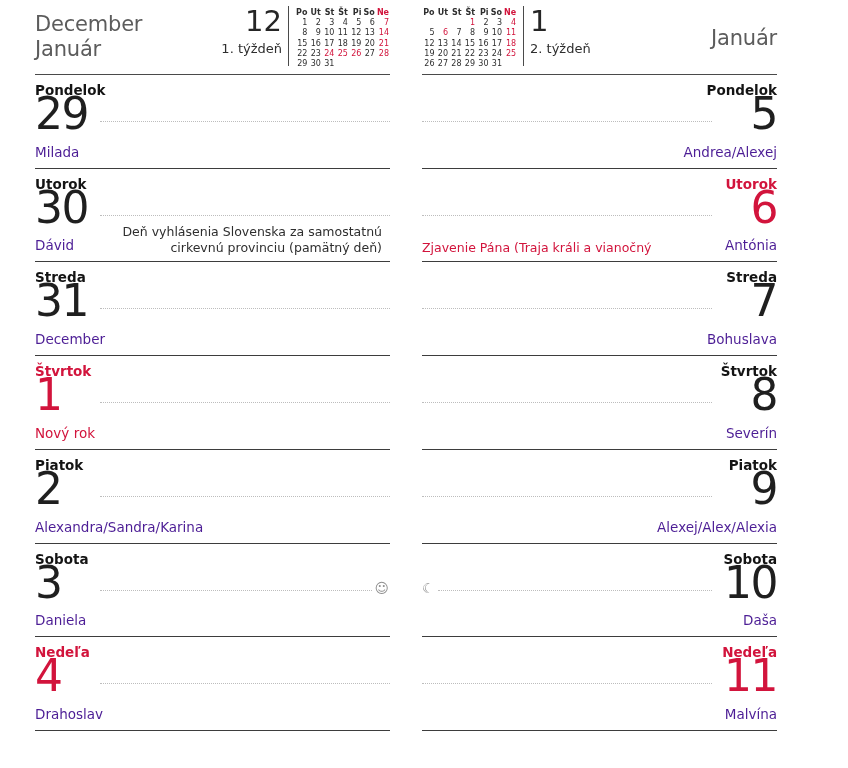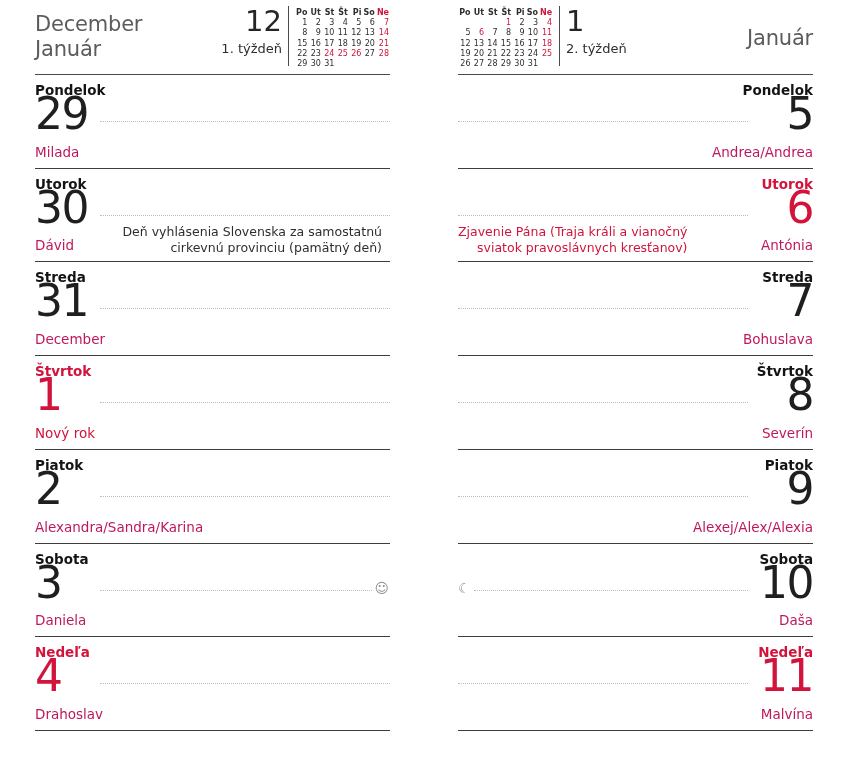--- a/index.html
+++ b/index.html
@@ -1,21 +1,21 @@
 <!DOCTYPE html>
 <html><head>
 <meta charset="utf-8">
 <style>
   :root { --red:#d2143c; --ink:#1e1e1e; --gray:#555; }
   * { margin:0; padding:0; box-sizing:border-box; }
   body {
     width:848px; height:768px; background:#fff; overflow:hidden;
     font-family:"DejaVu Sans","Liberation Sans",sans-serif; color:var(--ink);
   }
-  .pages { display:flex; gap:68px; padding:0 35px; }
+  .pages { display:flex; gap:32px; padding:0 35px; }
   .page { width:355px; }
 
   
   .header { position:relative; height:75px; border-bottom:1.5px solid #4a4a4a; }
   .month-block { position:absolute; font-size:21px; line-height:25px; color:#5c5c5c; letter-spacing:-0.2px; }
   .page-left  .month-block { left:0; top:12px; }
   .page-right .month-block { right:0; top:26px; text-align:right; }
   .week-block { position:absolute; top:6px; }
   .page-left  .week-block { right:108px; text-align:right; }
   .page-right .week-block { left:108px; text-align:left; }
@@ -44,21 +44,21 @@
   .page-left  .day-num { left:0; }
   .page-right .day-num { right:0; }
   .dotline { position:absolute; top:46px; border-top:1px dotted #bdbdbd; }
   .page-left  .dotline { left:65px; right:0; }
   .page-right .dotline { left:0; right:65px; }
   .page-left  .dotline.has-moon { right:18px; }
   .page-right .dotline.has-moon { left:16px; }
   .moon { position:absolute; top:-10px; font-size:14px; line-height:14px; color:#8f8f8f; }
   .page-left  .moon { right:-17px; }
   .page-right .moon { left:-16px; }
-  .day-name { position:absolute; bottom:8px; font-size:13.5px; color:#be185d; }
+  .day-name { position:absolute; bottom:8px; font-size:13.5px; color:#4c1d95; }
   .page-left  .day-name { left:0; }
   .page-right .day-name { right:0; }
   .note { position:absolute; bottom:6px; font-size:12.5px; line-height:15.5px; color:#2e2e2e; }
   .page-left  .note { right:8px; text-align:right; }
   .page-right .note { left:0; text-align:right; }
   .red, .day-label.red, .day-num.red, .day-name.red, .note.red { color:var(--red); }
 </style>
 </head>
 <body>
 
@@ -256,31 +256,30 @@
               <td class=""></td>
             </tr>
        </tbody>
         </table>
      </div>
       <div class="days">
         <div class="day">
       <div class="day-label">Pondelok</div>
       <div class="day-num">5</div>
       <div class="dotline"></div>
-      <div class="day-name">Andrea/Andrea</div>
+      <div class="day-name">Andrea/Alexej</div>
 
     </div>
         <div class="day">
       <div class="day-label red">Utorok</div>
       <div class="day-num red">6</div>
       <div class="dotline"></div>
       <div class="day-name">Antónia</div>
       <div class="note red">
             <div>Zjavenie Pána (Traja králi a vianočný</div>
-            <div>sviatok pravoslávnych kresťanov)</div>
           </div>
     </div>
         <div class="day">
       <div class="day-label">Streda</div>
       <div class="day-num">7</div>
       <div class="dotline"></div>
       <div class="day-name">Bohuslava</div>
 
     </div>
         <div class="day">

